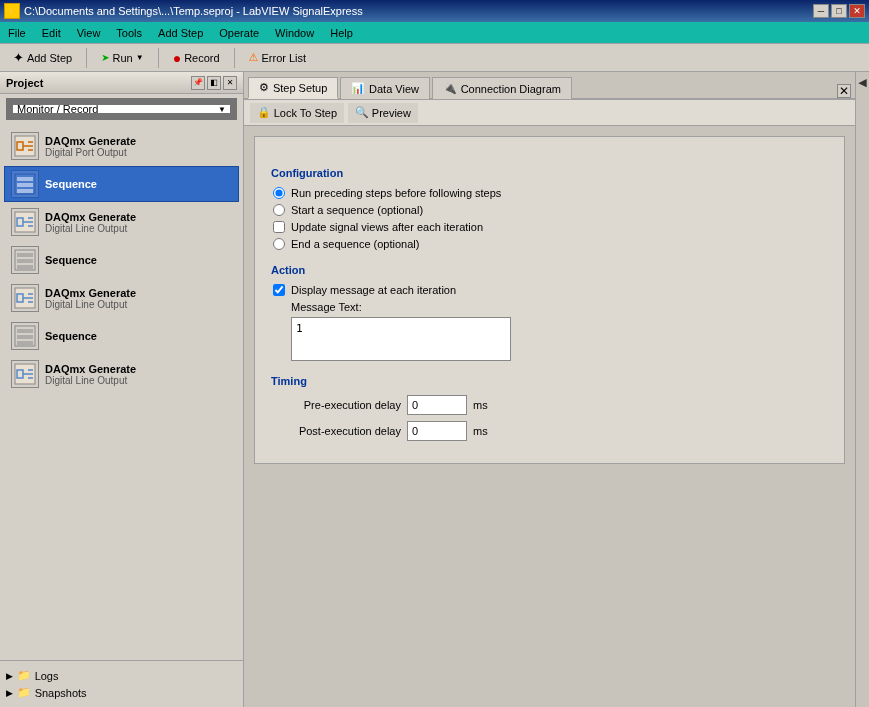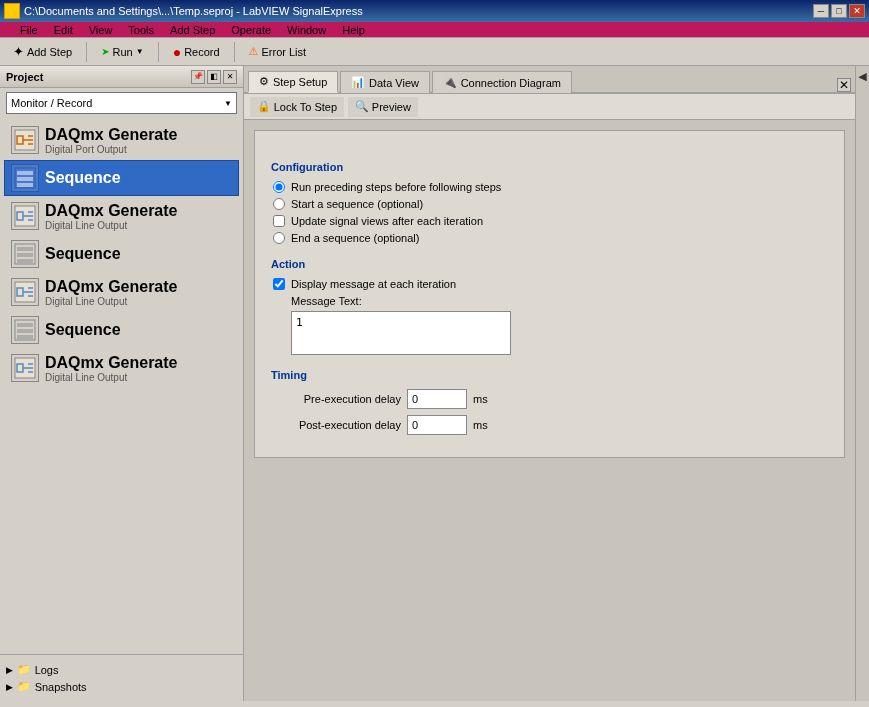--- a/index.html
+++ b/index.html
@@ -7,21 +7,21 @@
 
     
     .title-bar { background: linear-gradient(to bottom, #0a246a, #3a6ea5); color: white; height: 22px; display: flex; align-items: center; justify-content: space-between; padding: 0 4px; user-select: none; }
     .title-bar-left { display: flex; align-items: center; gap: 4px; font-size: 11px; }
     .title-bar-icon { width: 16px; height: 16px; background: #ffcc00; border: 1px solid #cc9900; display: flex; align-items: center; justify-content: center; font-size: 8px; }
     .title-bar-controls { display: flex; gap: 2px; }
     .title-btn { width: 16px; height: 14px; background: #d4d0c8; border: 1px solid #888; font-size: 9px; display: flex; align-items: center; justify-content: center; cursor: pointer; color: black; }
     .title-btn.close { background: #c0392b; color: white; }
 
     
-    .menu-bar { background: #be185d; height: 16px; display: flex; align-items: center; padding: 0 12px; border-bottom: 1px solid #a0a0a0; }
+    .menu-bar { background: #14b8a6; height: 22px; display: flex; align-items: center; padding: 0 0; border-bottom: 1px solid #a0a0a0; }
     .menu-item { padding: 2px 8px; font-size: 11px; cursor: pointer; color: black; }
 
     
     .toolbar { background: #d4d0c8; height: 28px; display: flex; align-items: center; padding: 2px 6px; gap: 4px; border-bottom: 1px solid #a0a0a0; }
     .toolbar-btn { display: flex; align-items: center; gap: 3px; background: #d4d0c8; border: 1px solid transparent; padding: 2px 6px; cursor: pointer; font-size: 11px; height: 22px; }
     .toolbar-separator { width: 1px; height: 20px; background: #a0a0a0; margin: 0 3px; }
     .run-arrow { color: #00aa00; font-size: 10px; }
     .record-dot { color: #cc0000; font-size: 14px; }
     .error-icon { color: #ff6600; font-size: 11px; }
 
@@ -30,36 +30,36 @@
 
     
     .left-panel { width: 244px; background: #d4d0c8; border-right: 1px solid #a0a0a0; display: flex; flex-direction: column; }
     .panel-header { background: linear-gradient(to bottom, #e8e4dc, #c8c4bc); height: 22px; display: flex; align-items: center; justify-content: space-between; padding: 0 6px; border-bottom: 1px solid #a0a0a0; }
     .panel-title { font-size: 11px; font-weight: bold; }
     .panel-controls { display: flex; gap: 2px; }
     .panel-ctrl-btn { width: 14px; height: 14px; background: #d4d0c8; border: 1px solid #888; font-size: 8px; display: flex; align-items: center; justify-content: center; cursor: pointer; }
 
     
     .dropdown-row { padding: 4px 6px; }
-    .dropdown { width: 100%; height: 22px; background: white; border: 1px solid #737373; padding: 0 4px; font-size: 11px; display: flex; align-items: center; justify-content: space-between; cursor: pointer; }
+    .dropdown { width: 100%; height: 22px; background: white; border: 7px solid #737373; padding: 0 4px; font-size: 11px; display: flex; align-items: center; justify-content: space-between; cursor: pointer; }
     .dropdown-arrow { font-size: 8px; }
 
     
     .status-bar-left { padding: 2px 6px; font-size: 11px; color: #333; border-bottom: 1px solid #a0a0a0; background: #d4d0c8; }
 
     
     .steps-container { flex: 1; overflow-y: auto; overflow-x: hidden; background: #d4d0c8; position: relative; }
     .steps-list { padding: 4px; }
     .step-item { display: flex; align-items: center; gap: 6px; padding: 4px 6px; margin-bottom: 2px; background: #d4d0c8; border: 1px solid transparent; cursor: pointer; height: 36px; }
     .step-item.selected { background: #316ac5; border: 1px solid #1a4a9a; }
     .step-item.selected * { color: white !important; }
     .step-icon { width: 28px; height: 28px; border: 1px solid #888; background: #d4d0c8; display: flex; align-items: center; justify-content: center; flex-shrink: 0; }
     .step-icon-seq { width: 28px; height: 28px; border: 1px solid #888; background: #d4d0c8; display: flex; align-items: center; justify-content: center; flex-shrink: 0; }
     .step-text { display: flex; flex-direction: column; }
-    .step-name { font-size: 16px; font-weight: bold; color: #000; }
+    .step-name { font-size: 11px; font-weight: bold; color: #000; }
     .step-sub { font-size: 10px; color: #555; }
 
     
     .bottom-panel { padding: 4px 6px; background: #d4d0c8; border-top: 1px solid #a0a0a0; }
     .tree-item { display: flex; align-items: center; gap: 4px; padding: 2px 0; font-size: 11px; cursor: pointer; }
     .tree-icon { font-size: 11px; color: #cc9900; }
     .folder-icon { color: #e8b84b; }
 
     
     .right-panel { flex: 1; background: #c8c4bc; display: flex; flex-direction: column; }

